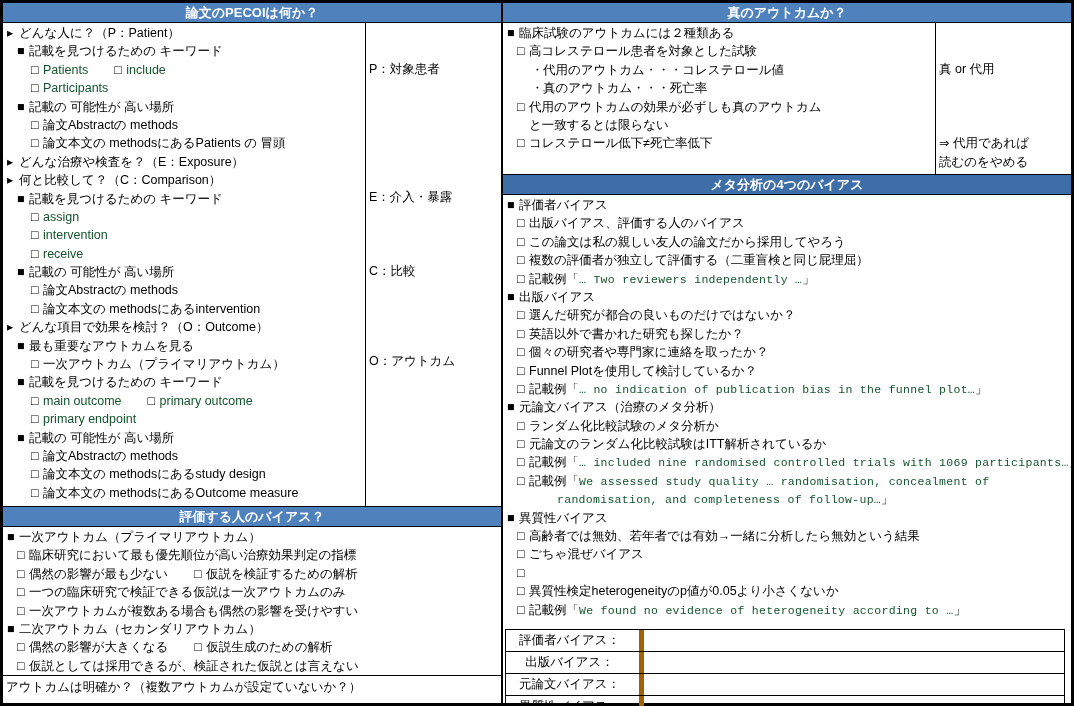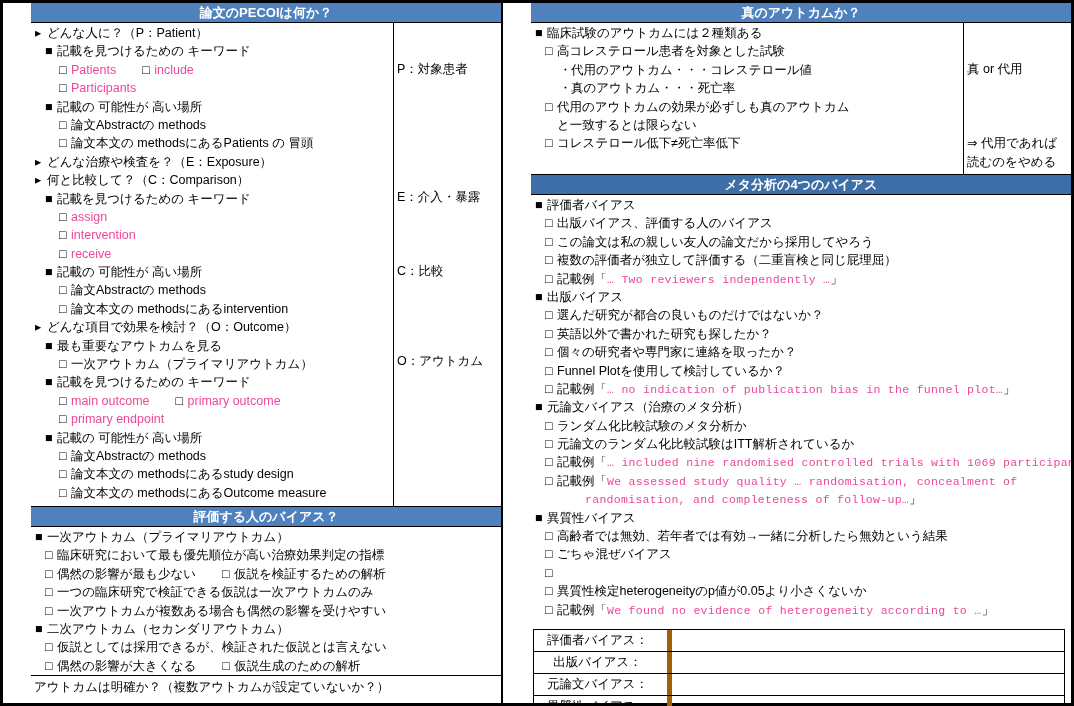--- a/index.html
+++ b/index.html
@@ -5,21 +5,21 @@
   html,body{margin:0;padding:0;}
   body{
     width:1074px;height:706px;
     background:#ffffff;
     font-family:"Liberation Sans","DejaVu Sans",sans-serif;
     font-size:12.5px;
     color:#000000;
     overflow:hidden;
   }
   .sheet{position:relative;width:1074px;height:706px;box-sizing:border-box;border:3px solid #000;}
-  .col{position:absolute;top:0;box-sizing:border-box;padding-left:28px;}
+  .col{position:absolute;top:0;box-sizing:border-box;}
   .colL{left:0;width:500px;height:700px;border-right:2px solid #000;}
   .colR{left:500px;width:568px;height:648px;}
 
   .bluebar{
     background:#4f81bd;color:#ffffff;text-align:center;font-weight:bold;
     font-size:13px;line-height:19px;height:19px;border-bottom:1px solid #000;
   }
   .bluebar.dark{background:#3d6ea8;}
   .lines{padding:1px 0 0 2px;}
 
@@ -27,21 +27,21 @@
   .ind0{padding-left:2px;}
   .ind1{padding-left:12px;}
   .ind2{padding-left:26px;}
   .ind3{padding-left:40px;}
 
   .mk{display:inline-block;width:12px;}
   .sq-fill:before{content:"\25A0";}
   .sq-open:before{content:"\25A1";}
   .tri:before{content:"\25B8";}
   .dot:before{content:"\30FB";}
-  .blue{color:#ec4899;}
+  .blue{color:#14532d;}
   .mono{font-family:"Liberation Mono","DejaVu Sans Mono",monospace;font-size:11.5px;letter-spacing:0.3px;}
 
   
   .left-main{position:relative;height:483px;}
   .left-lines{position:absolute;left:0;top:0;width:360px;height:483px;border-right:1px solid #000;}
   .left-side{position:absolute;left:360px;top:0;width:138px;height:483px;}
   .side-item{position:absolute;left:6px;white-space:nowrap;}
   .foot{border-top:1px solid #000;height:22px;line-height:22px;padding-left:3px;white-space:nowrap;}
 
   
@@ -100,22 +100,22 @@
     </div>
 
     <div class="bluebar" style="border-top:1px solid #000;">評価する人のバイアス？</div>
     <div class="lines" id="left-bottom-lines">
         <div class="ln ind0"><span class="mk sq-fill"></span><span class="">一次アウトカム（プライマリアウトカム）</span></div>
         <div class="ln ind1"><span class="mk sq-open"></span><span class="">臨床研究において最も優先順位が高い治療効果判定の指標</span></div>
         <div class="ln ind1"><span class="mk sq-open"></span><span class="">偶然の影響が最も少ない</span><span style="display:inline-block;width:26px;"></span><span class="mk sq-open"></span><span class="">仮説を検証するための解析</span></div>
         <div class="ln ind1"><span class="mk sq-open"></span><span class="">一つの臨床研究で検証できる仮説は一次アウトカムのみ</span></div>
         <div class="ln ind1"><span class="mk sq-open"></span><span class="">一次アウトカムが複数ある場合も偶然の影響を受けやすい</span></div>
         <div class="ln ind0"><span class="mk sq-fill"></span><span class="">二次アウトカム（セカンダリアウトカム）</span></div>
+        <div class="ln ind1"><span class="mk sq-open"></span><span class="">偶然の影響が大きくなる</span><span style="display:inline-block;width:26px;"></span><span class="mk sq-open"></span><span class="">仮説生成のための解析</span></div>
         <div class="ln ind1"><span class="mk sq-open"></span><span class="">仮説としては採用できるが、検証された仮説とは言えない</span></div>
-        <div class="ln ind1"><span class="mk sq-open"></span><span class="">偶然の影響が大きくなる</span><span style="display:inline-block;width:26px;"></span><span class="mk sq-open"></span><span class="">仮説生成のための解析</span></div>
       </div>
     <div class="foot">アウトカムは明確か？（複数アウトカムが設定ていないか？）</div>
   </div>
 
   <div class="col colR">
     <div class="bluebar">真のアウトカムか？</div>
 
     <div class="r-top">
       <div class="r-top-lines lines" id="r-top-lines">
           <div class="ln ind0"><span class="mk sq-fill"></span><span class="">臨床試験のアウトカムには２種類ある</span></div>

